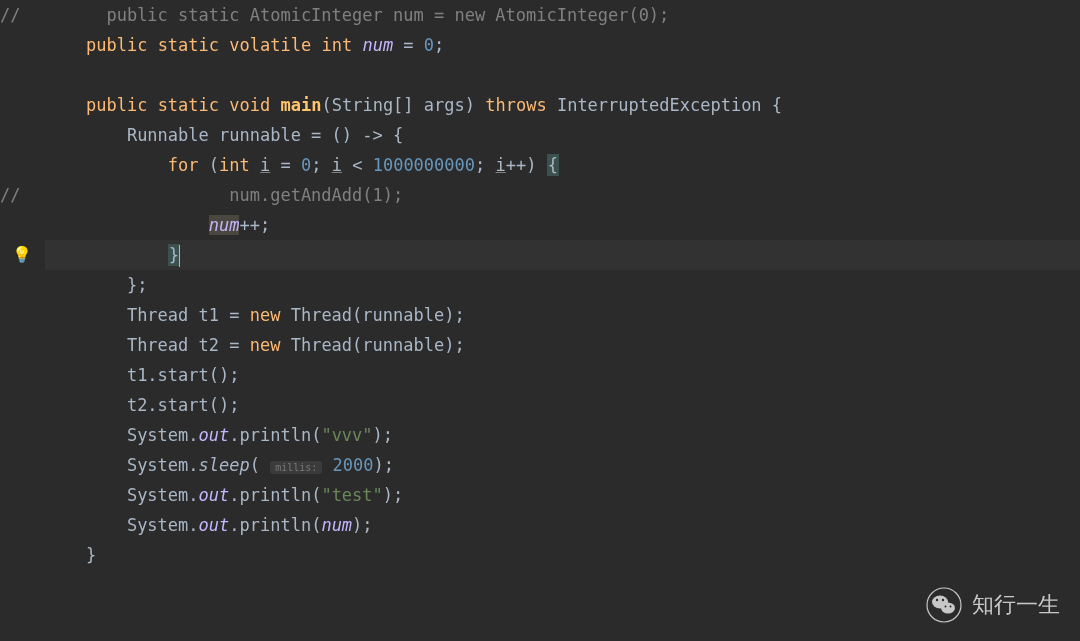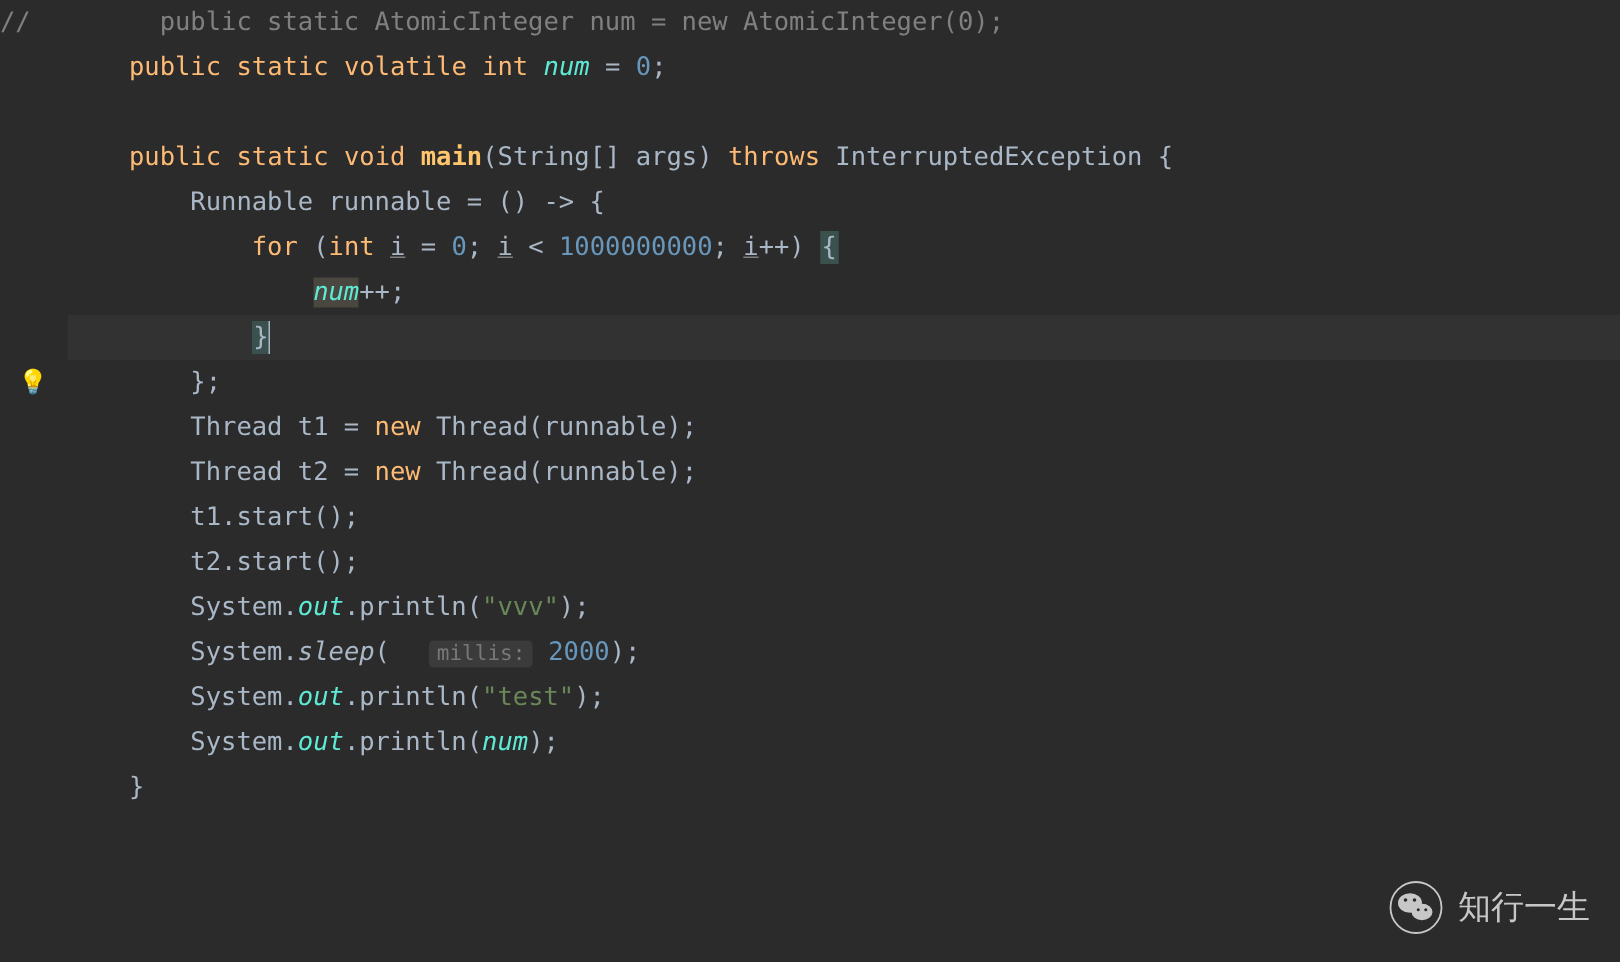--- a/index.html
+++ b/index.html
@@ -50,29 +50,28 @@
       padding-left: 0;
     }
     .line.highlighted {
       background: #323232;
     }
     .keyword { color: #fdba74; }
     .comment { color: #808080; }
     .number { color: #6897bb; }
     .string { color: #6a8759; }
     .method { color: #ffc66d; font-weight: bold; }
-    .purple { color: #5eead4; font-style: italic; }
+    .purple { color: #c4b5fd; font-style: italic; }
     .param-hint { 
       background: #3b3b3b; 
       color: #787878; 
-      font-size: 14px;
+      font-size: 10px;
       padding: 1px 5px;
       border-radius: 3px;
       font-style: normal;
-      margin-left: 16px;
     }
     .brace-match {
       background: #3b514d;
       border: 1px solid #3b514d;
     }
     .caret {
       display: inline-block;
       width: 1px;
       height: 22px;
       background: #a9b7c6;
@@ -134,20 +133,21 @@
     <div class="gutter-item"></div>
     <div class="gutter-item"></div>
   </div>
   <div class="code">
     <div class="line"><span style="position:relative; left:-45px;" class="comment">//</span><span class="comment">    public static AtomicInteger num = new AtomicInteger(0);</span></div>
     <div class="line">    <span class="keyword">public</span> <span class="keyword">static</span> <span class="keyword">volatile</span> <span class="keyword">int</span> <span class="purple">num</span><span> = </span><span class="number">0</span><span>;</span></div>
     <div class="line"></div>
     <div class="line">    <span class="keyword">public</span> <span class="keyword">static</span> <span class="keyword">void</span> <span class="method">main</span><span>(</span><span>String[] args</span><span>) </span><span class="keyword">throws</span><span> InterruptedException {</span></div>
     <div class="line">        <span>Runnable runnable = () -&gt; {</span></div>
     <div class="line">            <span class="keyword">for</span><span> (</span><span class="keyword">int</span><span> </span><span class="underline">i</span><span> = </span><span class="number">0</span><span>; </span><span class="underline">i</span><span> &lt; </span><span class="number">1000000000</span><span>; </span><span class="underline">i</span><span>++) </span><span class="brace-match">{</span></div>
+    <div class="line"><span style="position:relative; left:-45px;" class="comment">//</span><span class="comment">                num.getAndAdd(1);</span></div>
     <div class="line">                <span class="purple num-highlight">num</span><span>++;</span></div>
     <div class="line highlighted">            <span class="brace-match">}</span><span class="caret"></span></div>
     <div class="line">        <span>};</span></div>
     <div class="line">        <span>Thread t1 = </span><span class="keyword">new</span><span> Thread(runnable);</span></div>
     <div class="line">        <span>Thread t2 = </span><span class="keyword">new</span><span> Thread(runnable);</span></div>
     <div class="line">        <span>t1.start();</span></div>
     <div class="line">        <span>t2.start();</span></div>
     <div class="line">        <span>System.</span><span class="purple">out</span><span>.println(</span><span class="string">"vvv"</span><span>);</span></div>
     <div class="line">        <span>System.</span><span style="font-style:italic">sleep</span><span>( </span><span class="param-hint">millis:</span><span class="number"> 2000</span><span>);</span></div>
     <div class="line">        <span>System.</span><span class="purple">out</span><span>.println(</span><span class="string">"test"</span><span>);</span></div>

